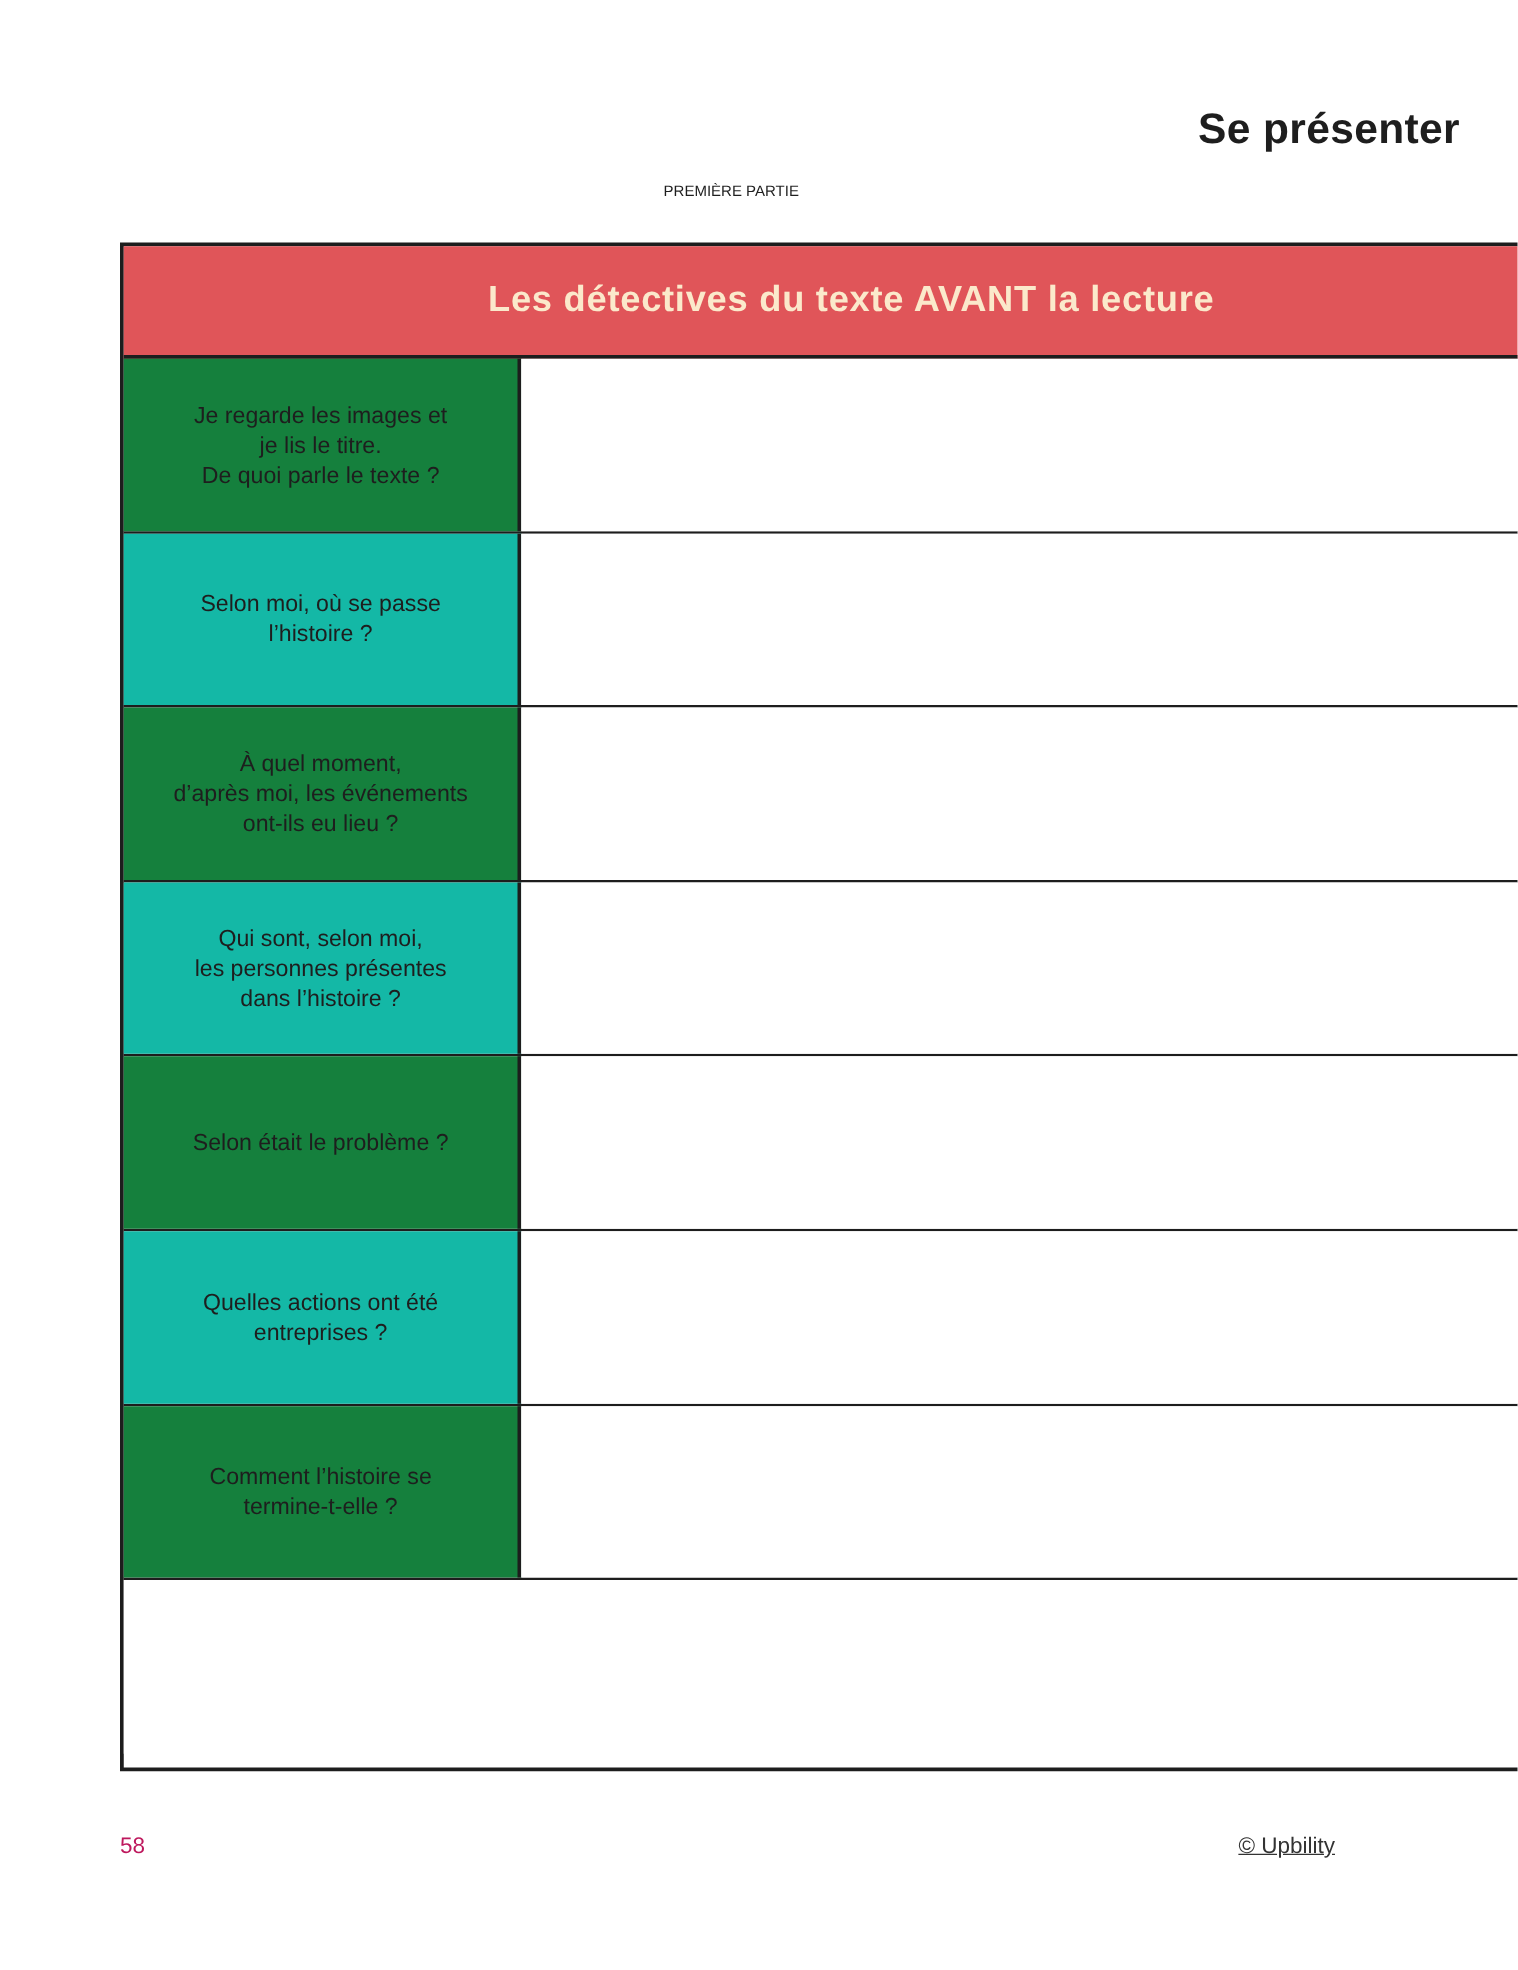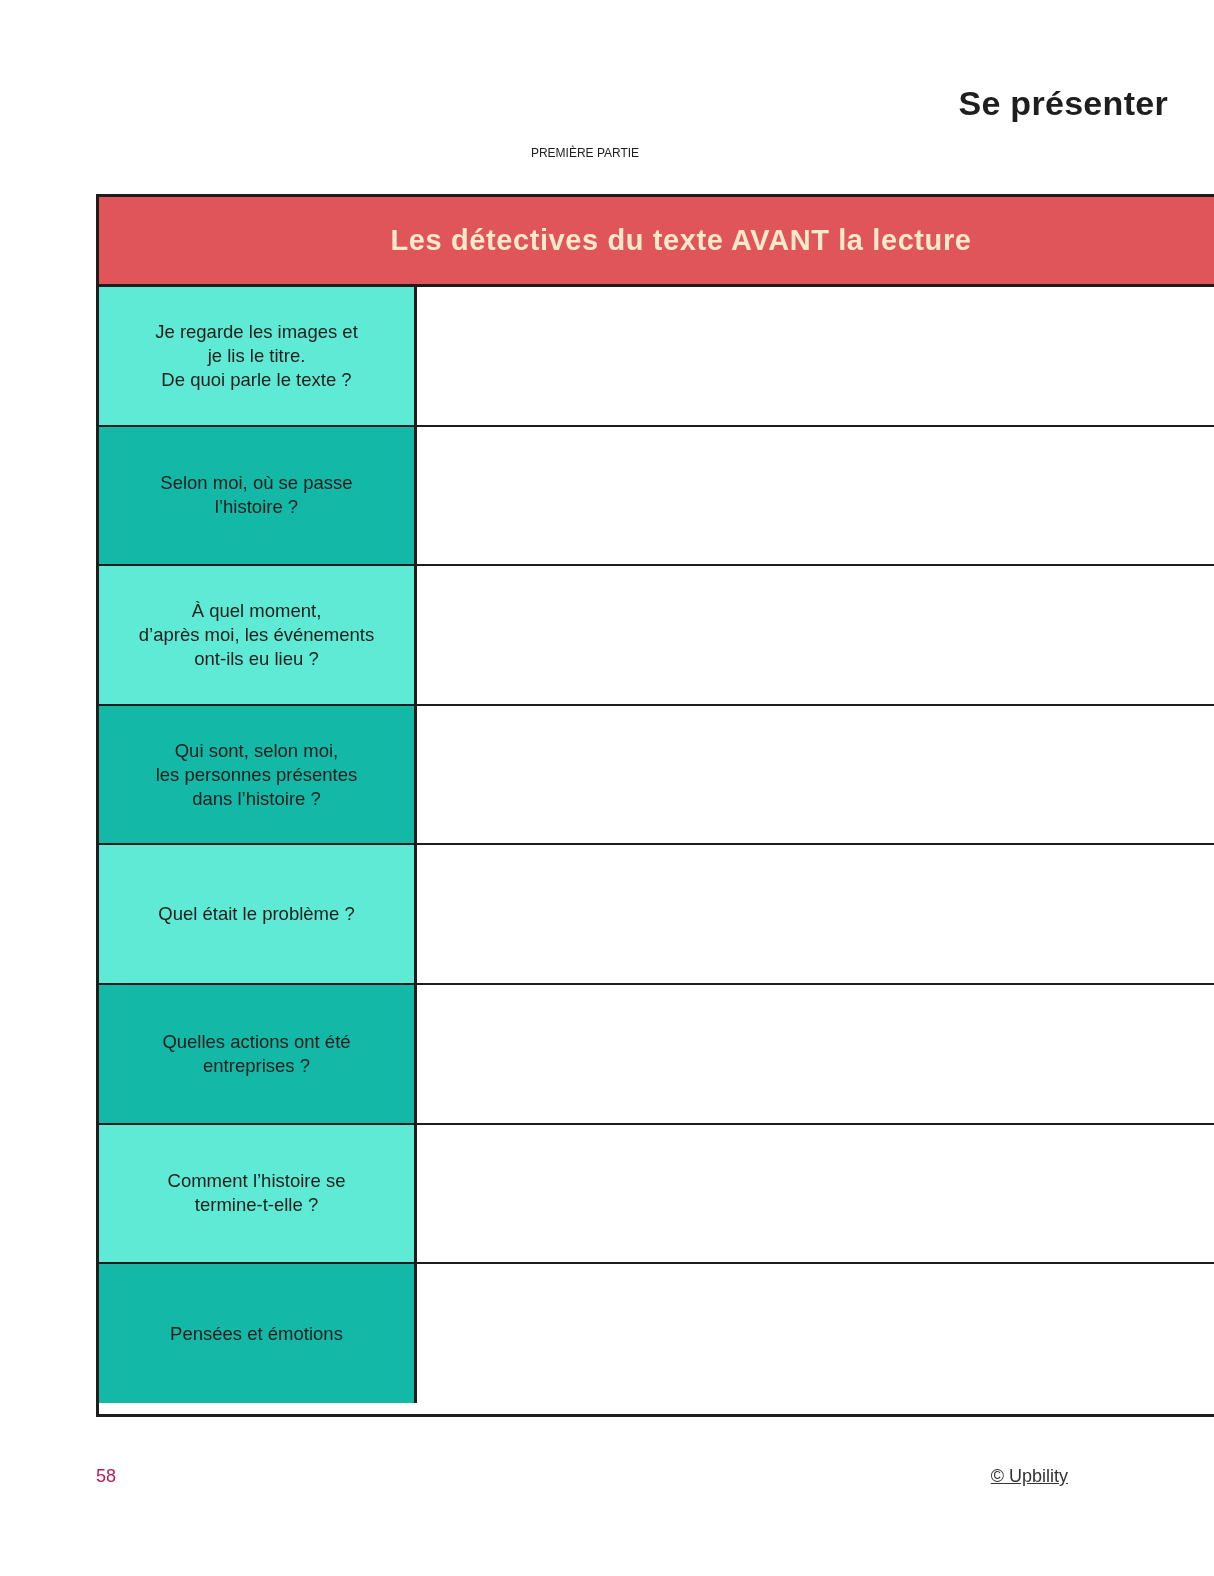--- a/index.html
+++ b/index.html
@@ -5,21 +5,21 @@
   html, body { margin: 0; padding: 0; background: #ffffff; }
   body { width: 1214px; height: 1576px; position: relative; font-family: "Liberation Sans", "DejaVu Sans", sans-serif; color: #1e1e1e; }
   .title { position: absolute; top: 84px; left: 0; width: 1168px; text-align: right; font-size: 34px; font-weight: bold; letter-spacing: 0.3px; }
   .subtitle { position: absolute; top: 146px; left: 0; width: 1170px; text-align: center; font-size: 12px; }
   .table { position: absolute; left: 96px; top: 194px; width: 1170px; height: 1223px; border: 3px solid #1d1d1d; box-sizing: border-box; }
   .header { height: 87px; background: #e05559; border-bottom: 3px solid #1d1d1d; display: flex; align-items: center; justify-content: center; }
   .header span { color: #fbe9cb; font-size: 29px; font-weight: bold; letter-spacing: 0.6px; }
   .row { display: flex; height: 139.6px; border-bottom: 2.5px solid #1d1d1d; box-sizing: border-box; }
   .row:last-child { border-bottom: none; height: 139px; }
   .q { width: 318px; box-sizing: border-box; border-right: 3px solid #1d1d1d; display: flex; align-items: center; justify-content: center; text-align: center; font-size: 18.5px; line-height: 24px; padding: 0 10px; white-space: pre-line; }
-  .q.light { background: #5eead4; }
+  .q.light { background: #15803d; }
   .q.dark { background: #14b8a6; }
   .a { flex: 1; background: #ffffff; }
   .footer-left { position: absolute; left: 96px; top: 1466px; font-size: 18px; color: #be185d; }
   .footer-right { position: absolute; right: 146px; top: 1466px; font-size: 18px; color: #333; text-decoration: underline; }
 </style>
 </head>
 <body>
 
 <div class="title">Se présenter</div>
 <div class="subtitle">PREMIÈRE PARTIE</div>
@@ -45,33 +45,32 @@
 ont-ils eu lieu ?</div>
     <div class="a"></div>
   </div>
   <div class="row">
     <div class="q dark">Qui sont, selon moi,
 les personnes présentes
 dans l’histoire ?</div>
     <div class="a"></div>
   </div>
   <div class="row">
-    <div class="q light">Quel était le problème ?</div>
+    <div class="q light">Selon était le problème ?</div>
     <div class="a"></div>
   </div>
   <div class="row">
     <div class="q dark">Quelles actions ont été
 entreprises ?</div>
     <div class="a"></div>
   </div>
   <div class="row">
     <div class="q light">Comment l’histoire se
 termine-t-elle ?</div>
     <div class="a"></div>
   </div>
   <div class="row">
-    <div class="q dark">Pensées et émotions</div>
     <div class="a"></div>
   </div>
 </div>
 
 <div class="footer-left">58</div>
 <div class="footer-right">© Upbility</div>
 
 </body></html>

